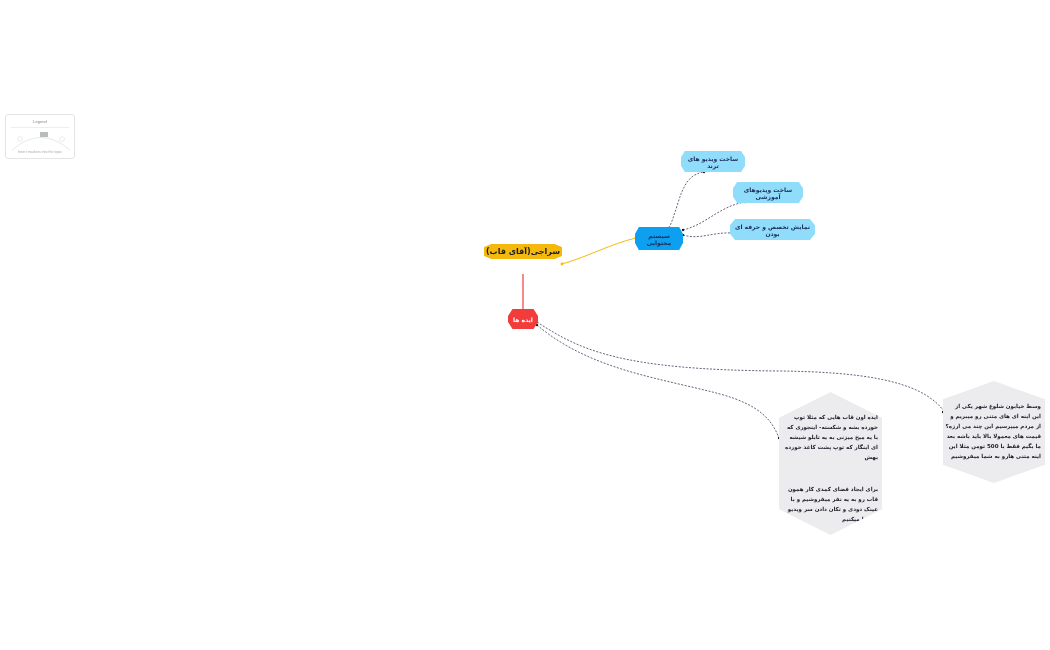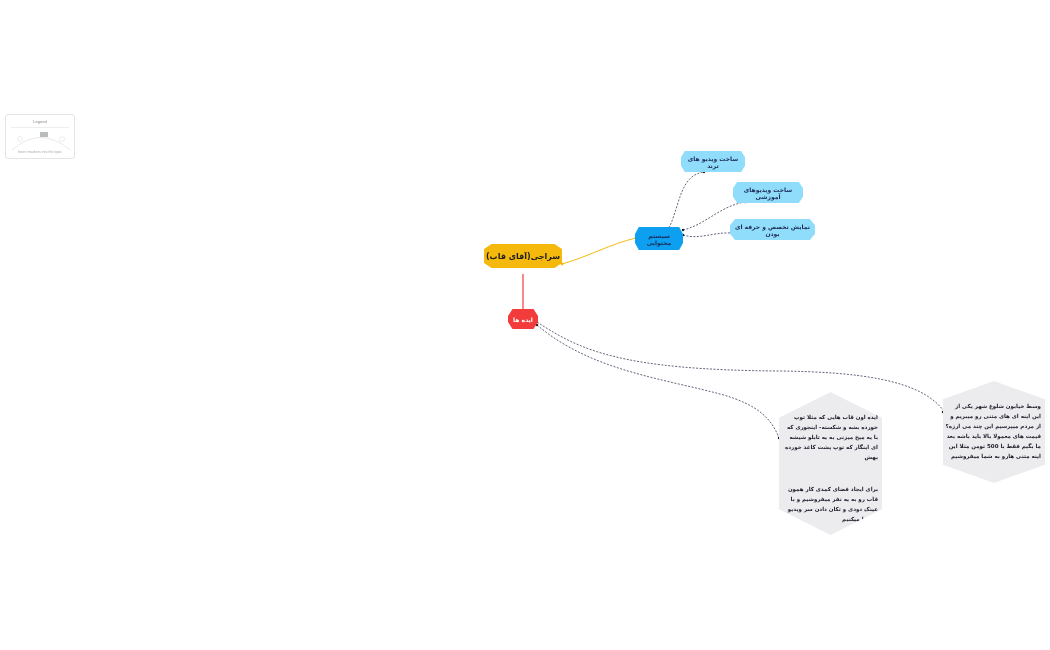--- a/index.html
+++ b/index.html
@@ -8,21 +8,21 @@
     font-family: "DejaVu Sans", sans-serif;
   }
   .canvas { position:absolute; left:0; top:0; width:1050px; height:650px; }
   svg.links { position:absolute; left:0; top:0; width:1050px; height:650px; pointer-events:none; }
   .node {
     position:absolute; display:flex; align-items:center; justify-content:center;
     direction:rtl; text-align:center; font-weight:bold; box-sizing:border-box;
     cursor:pointer;
   }
   .central {
-    left:484px; top:244px; width:78px; height:24px; background:#f5b90e; color:#1d1d1d;
+    left:484px; top:244px; width:78px; height:15px; background:#f5b90e; color:#1d1d1d;
     font-size:8px;
     clip-path: polygon(10% 0, 90% 0, 100% 22%, 100% 78%, 90% 100%, 10% 100%, 0 78%, 0 22%);
   }
   .central::before {
     content:""; position:absolute; inset:0; background:#f5b90e;
   }
   .central span { position:relative; }
   .main-blue {
     left:635px; top:227px; width:48px; height:23px; background:#0ea0f0; color:#1d2a55;
     font-size:6px;

